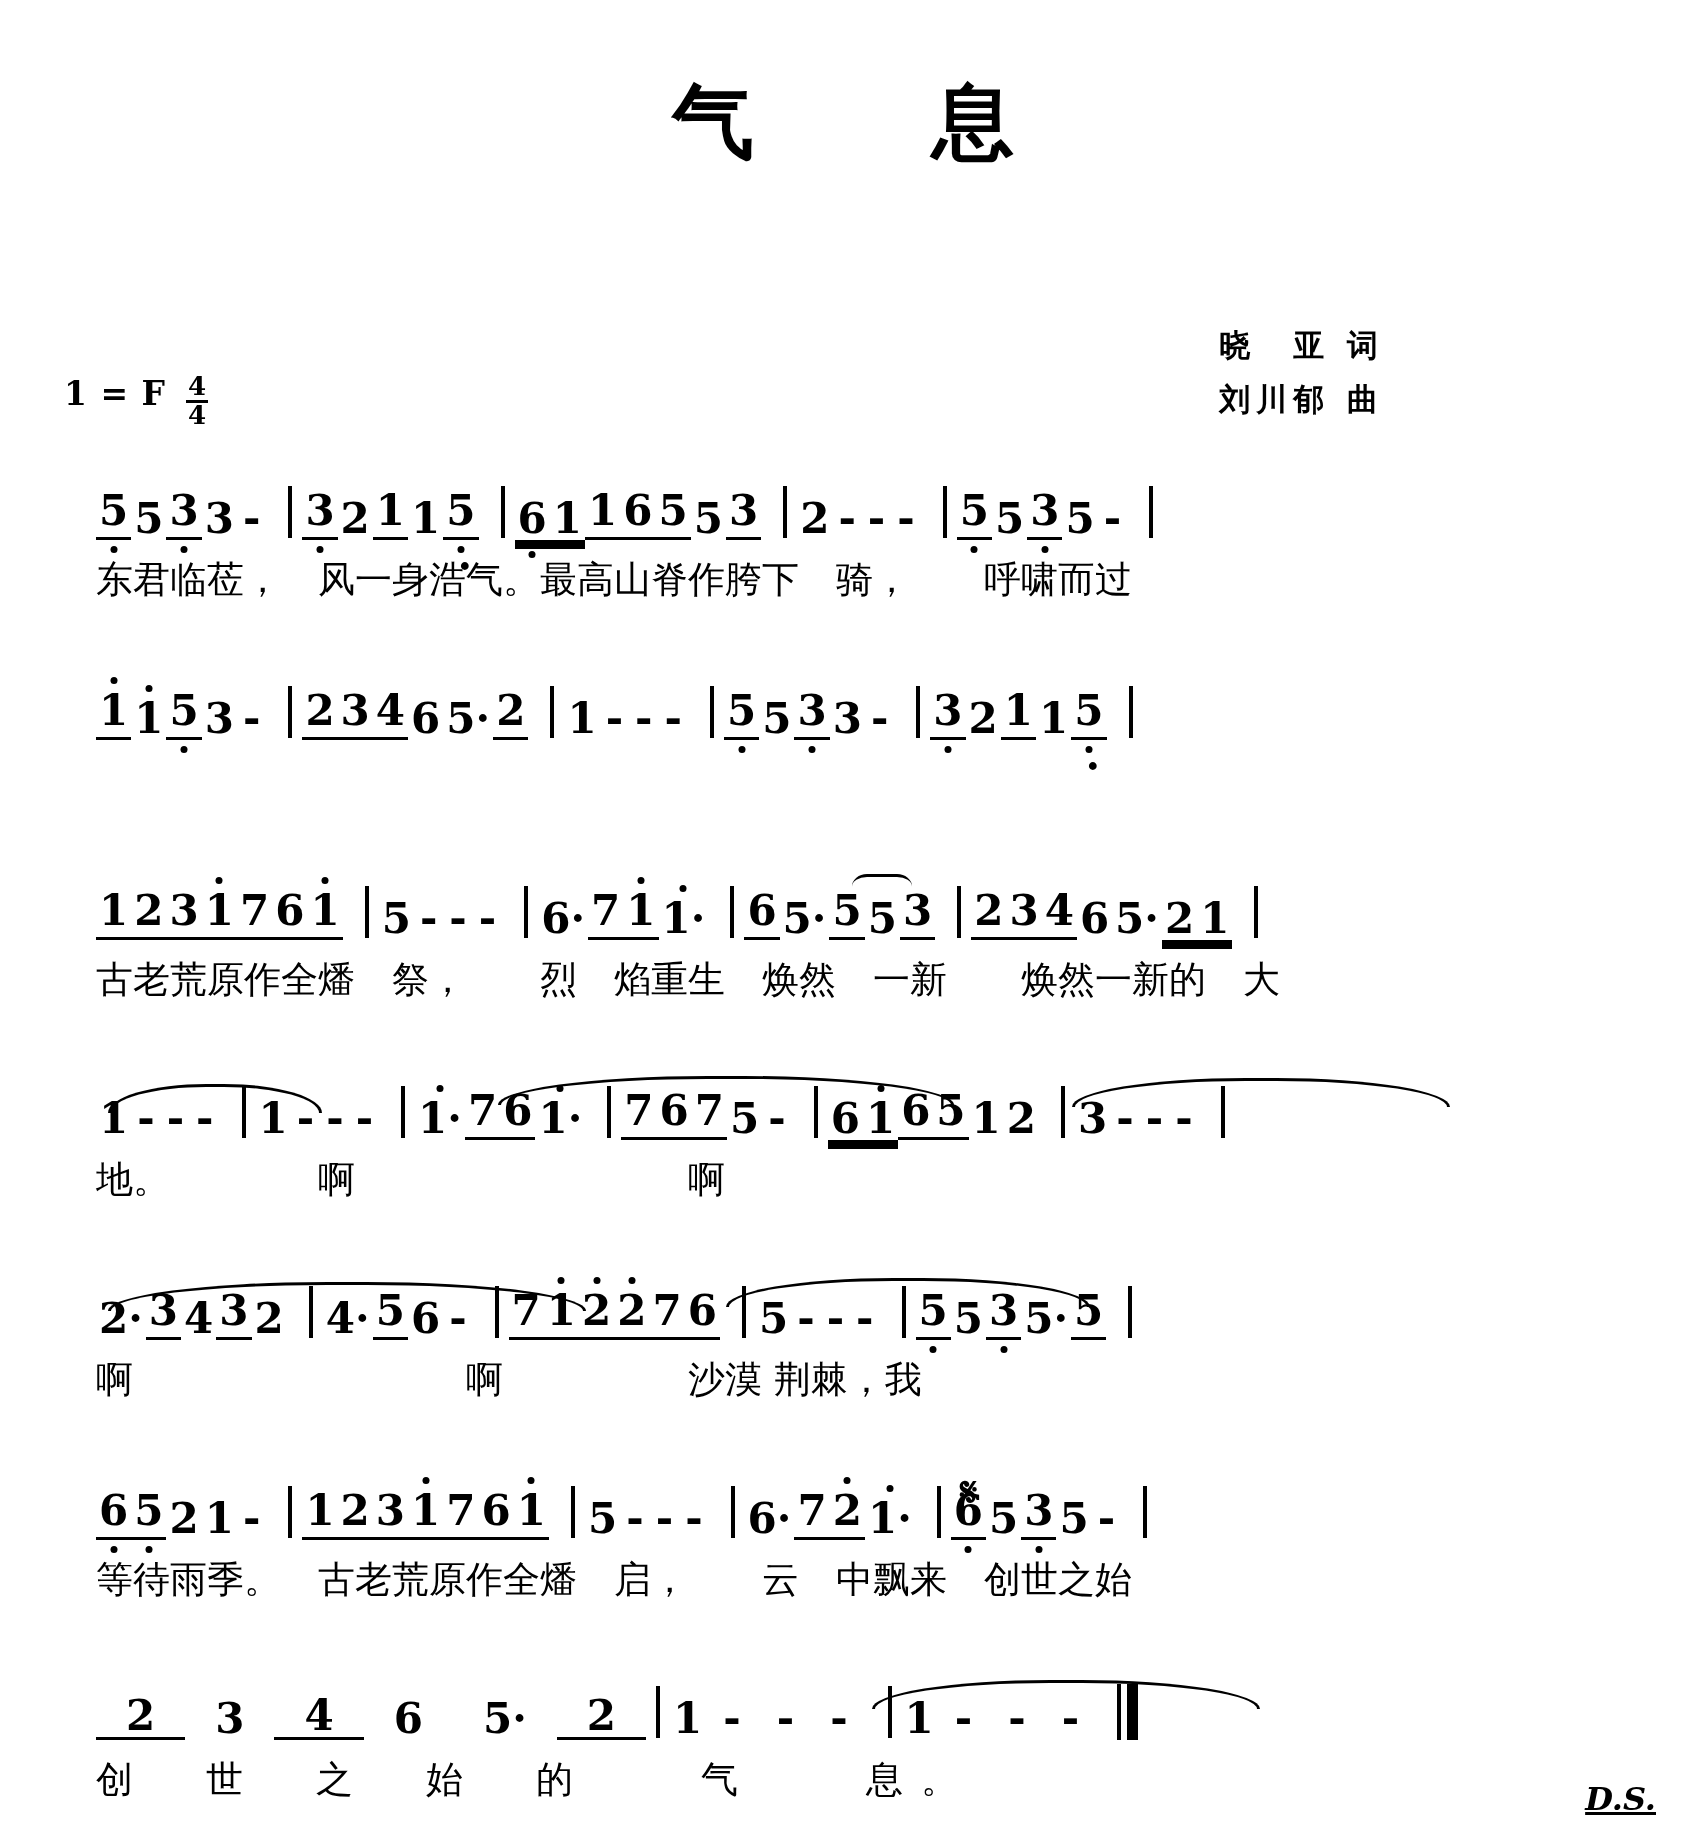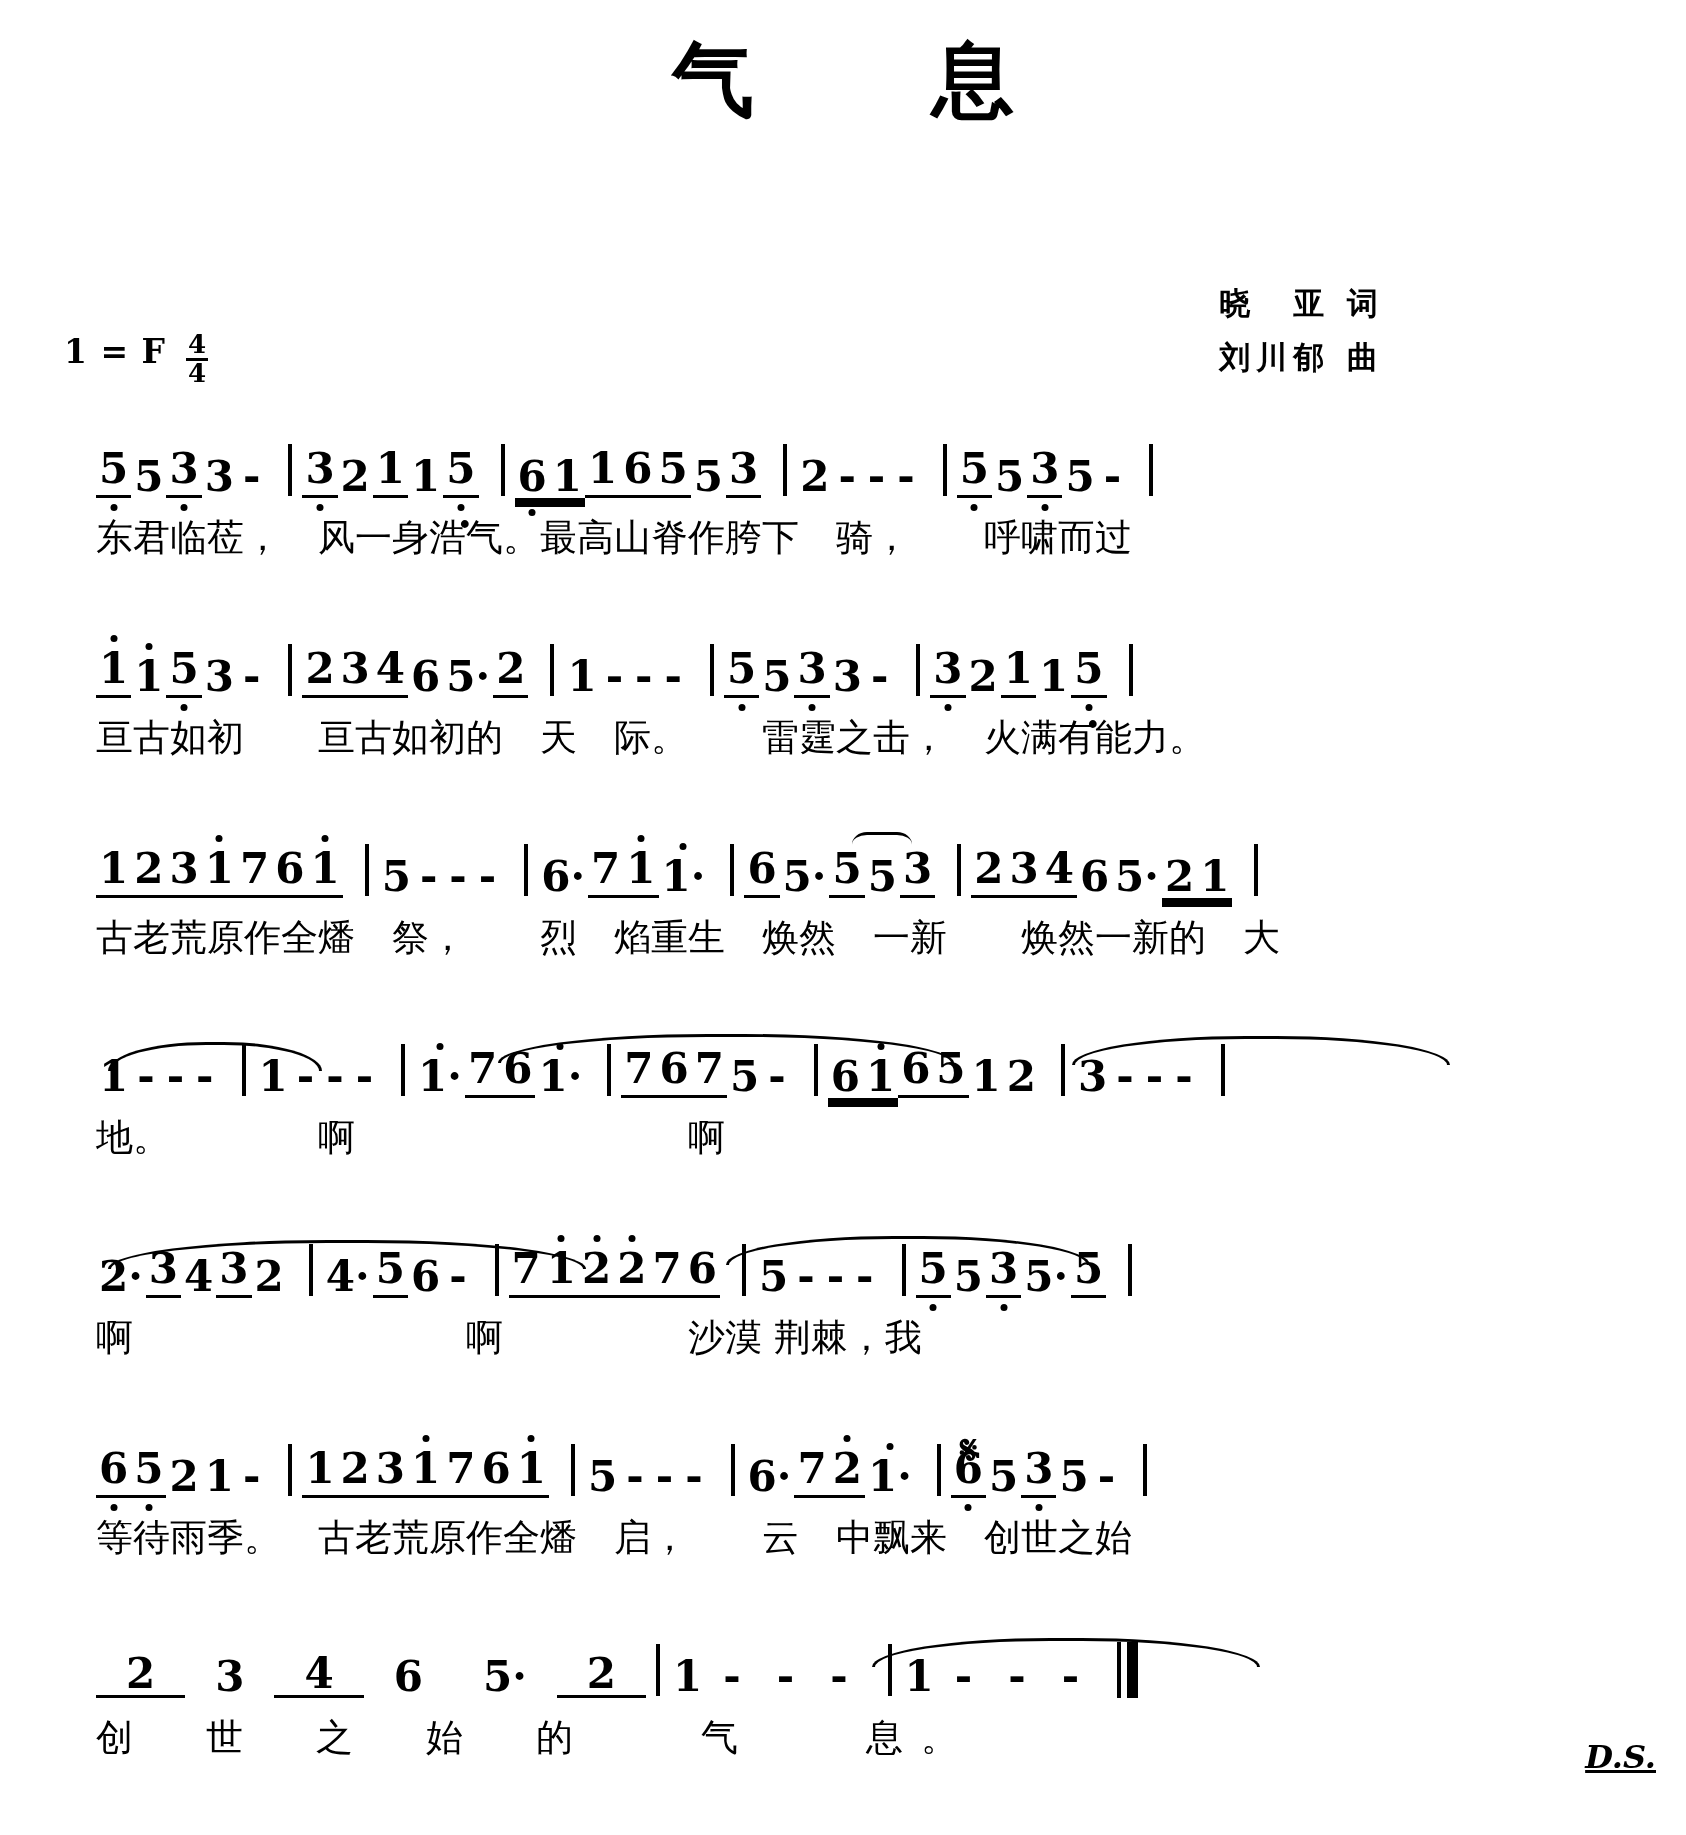--- a/index.html
+++ b/index.html
@@ -20,21 +20,21 @@
     width: 1686px;
     height: 1835px;
     padding: 0;
   }
   .title {
     text-align: center;
     font-family: "DejaVu Serif", serif;
     font-size: 82px;
     font-weight: bold;
     letter-spacing: 48px;
-    margin: 34px 0 0 0;
+    margin: 76px 0 0 0;
     padding-left: 48px;
     line-height: 1.1;
   }
   .credits {
     position: absolute;
     right: 302px;
     top: 242px;
     text-align: left;
     font-size: 31px;
     line-height: 1.75;
@@ -311,23 +311,20 @@
         </span>
         <span class="barline"></span>
         <span class="measure">
           <span class="note u1 oct-dn">3</span>
             <span class="note">2</span>
             <span class="note u1">1</span>
             <span class="note">1</span>
             <span class="note u1 oct-dn dot">5</span>
         </span>
         <span class="barline"></span>
-      </div>
-      <div class="lyric-row">
-        <span class="lyric">亘古如初　　亘古如初的　天　际。　　雷霆之击，　火满有能力。</span>
       </div>
     </div>
 
     <div class="system">
       <div class="notes-row">
         <span class="measure">
           <span class="note u1">1</span>
             <span class="note u1">2</span>
             <span class="note u1">3</span>
             <span class="note u1 oct-up">1</span>

